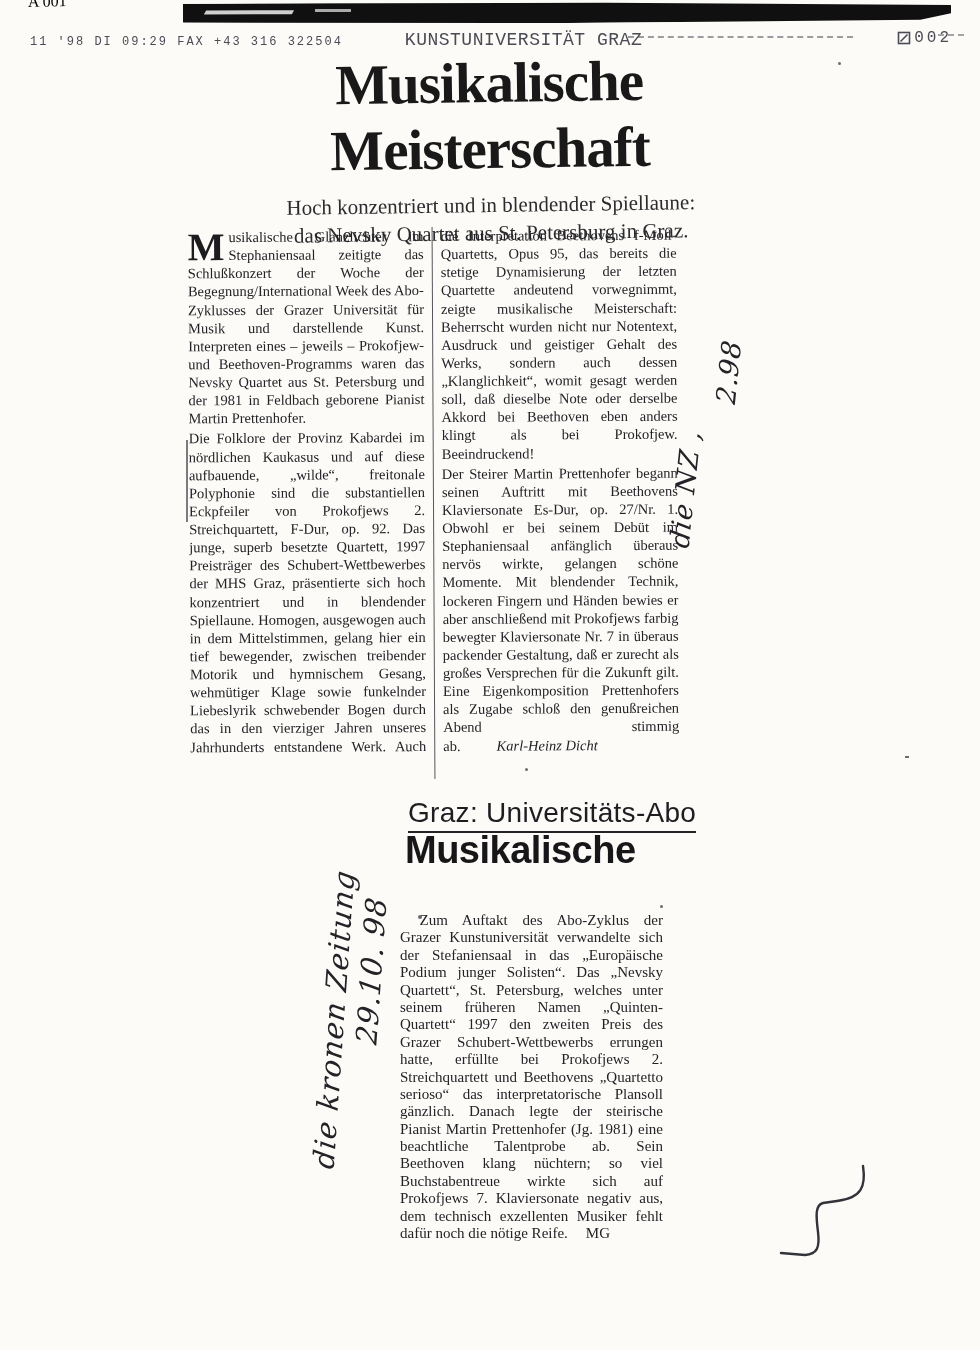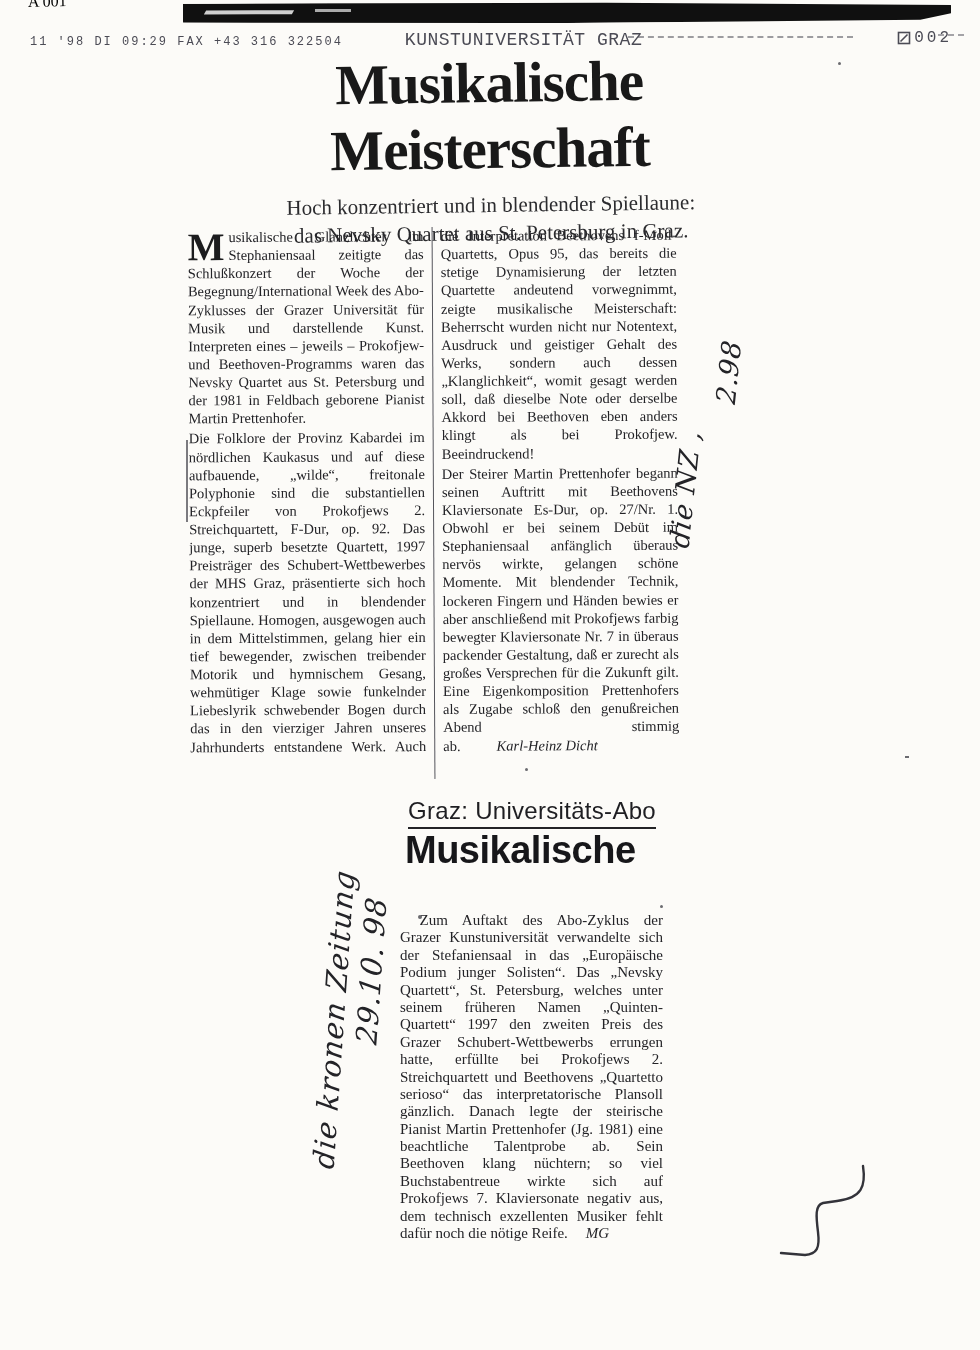--- a/index.html
+++ b/index.html
@@ -41,29 +41,29 @@
   .hand{position:absolute;font-family:"DejaVu Serif",serif;font-style:italic;color:#232327;}
   .hand .l2{display:block;}
   .hand-nz{left:560px;top:370px;width:300px;font-size:27px;letter-spacing:1px;
         transform:rotate(-84deg) skewX(-4deg);}
   .hand-nz .l2{padding-left:150px;}
   .hand-krone{left:180px;top:965px;width:345px;font-size:29px;letter-spacing:1px;
         transform:rotate(-86deg) skewX(-5deg);}
   .hand-krone .l2{padding-left:130px;}
   
   .kicker{position:absolute;left:408px;top:797px;display:inline-block;
-        font-family:"Liberation Sans",sans-serif;font-size:24px;color:#1e1e22;
+        font-family:"Liberation Sans",sans-serif;font-size:28px;color:#1e1e22;
         padding-bottom:2px;border-bottom:2.5px solid #232326;letter-spacing:.3px;}
   .headline2{position:absolute;left:405px;top:831px;width:270px;
         font-family:"Liberation Sans",sans-serif;font-weight:bold;font-size:38px;
         line-height:1.04;letter-spacing:-0.5px;color:#17171a;}
   .body2{position:absolute;left:400px;top:912px;width:263px;font-size:15px;line-height:1.16;
         text-align:justify;color:#232327;hyphens:auto;}
   .body2 p{margin:0;text-indent:1.3em;}
-  .byline2{font-style:italic;margin-left:18px;}
+  .byline2{margin-left:18px;}
   
   .squiggle{position:absolute;left:775px;top:1162px;}
   .speck{position:absolute;background:#6b6b70;border-radius:50%;}
   .tickmark{position:absolute;left:186px;top:440px;width:2px;height:82px;background:#5a5a60;opacity:.8;}
 </style>
 </head>
 <body>
 
 <div class="page">
 

